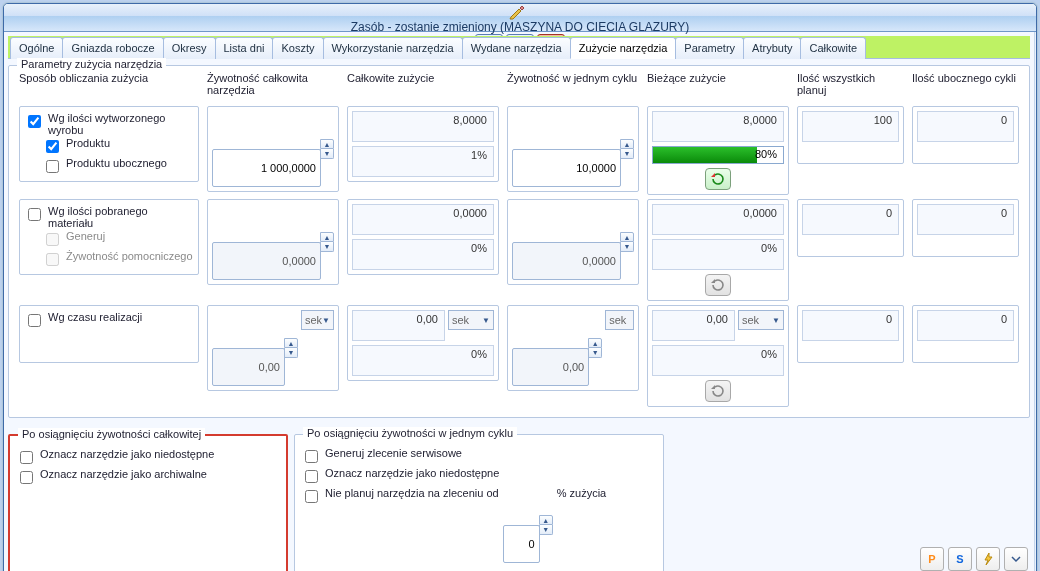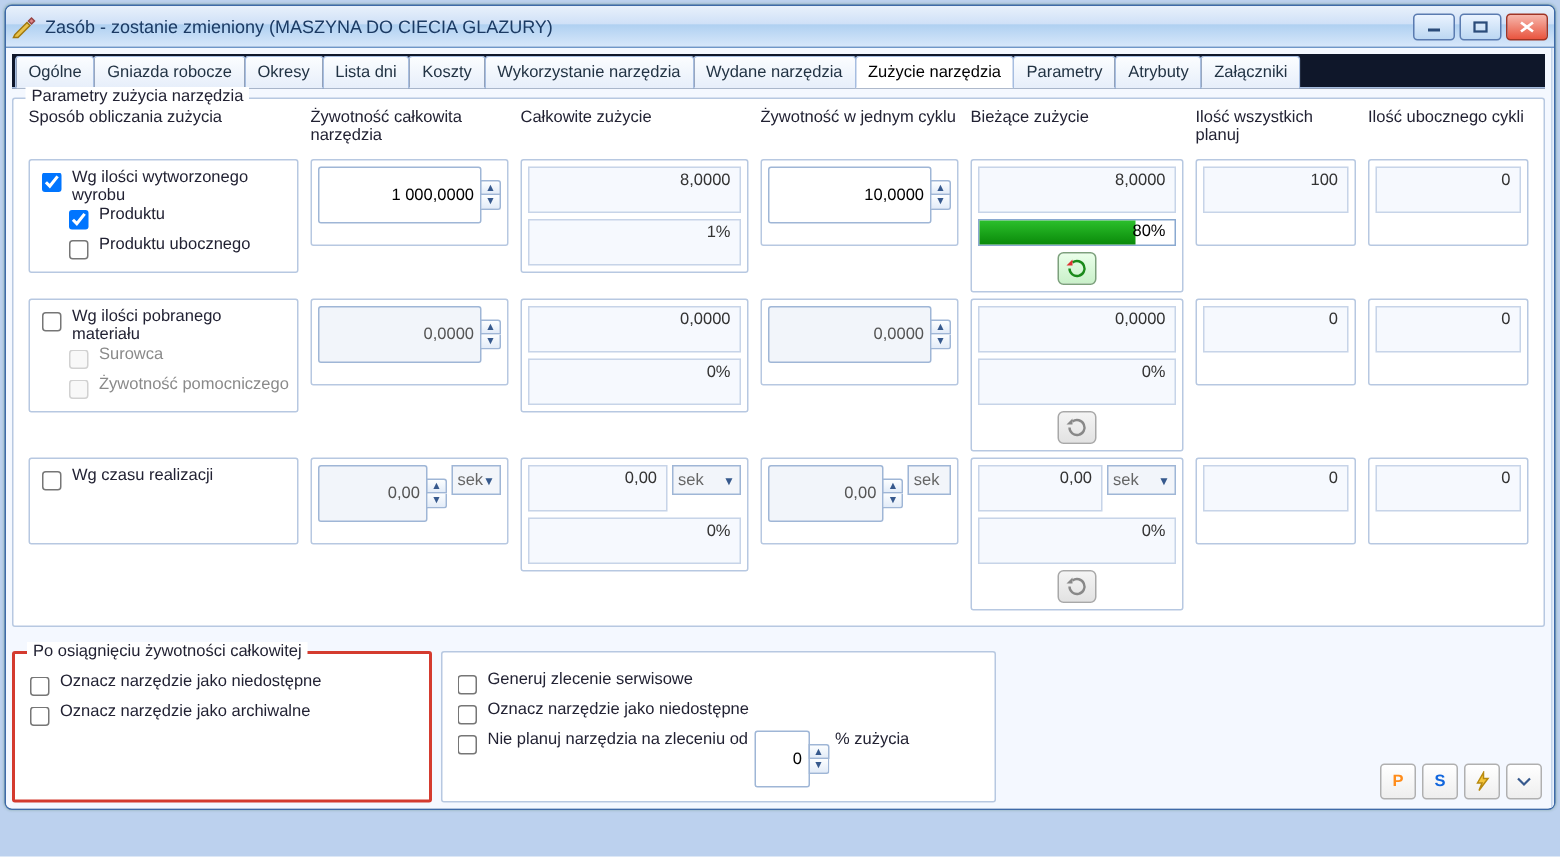--- a/index.html
+++ b/index.html
@@ -1,37 +1,37 @@
 <!DOCTYPE html>
 <html><head>
 <meta charset="utf-8">
 <style>
   * { box-sizing: border-box; font-family: Tahoma, Verdana, Arial, sans-serif; font-size: 11px; }
   body { margin: 0; background: #bcd1ee; padding: 3px; }
   .window { border: 1px solid #3e6aa8; background: #fff; border-radius: 5px; overflow: hidden; box-shadow: 0 0 2px #8aa; }
-  .titlebar { background: linear-gradient(to bottom, #e8f1fb 0%, #cfe0f7 45%, #afd0f1 46%, #d7e7fa 100%); height: 28px; display: flex; align-items: center; padding: 0 4px; border-bottom: 1px solid #6f96c8; }
+  .titlebar { background: linear-gradient(to bottom, #e8f1fb 0%, #cfe0f7 45%, #afd0f1 46%, #d7e7fa 100%); height: 28px; display: flex; align-items: center; padding: 0 4px; border-bottom: 1px solid #6f96c8; flex-direction: column; }
   .titlebar .icon { width: 16px; height: 16px; margin-right: 6px; display:inline-block; }
   .titlebar .title { flex: 1; color: #1b3a63; font-size: 12px; }
   .winbtns { display:flex; gap:3px; }
   .winbtn { width: 28px; height: 18px; border: 1px solid #5a7bb0; border-radius: 3px; background: linear-gradient(#eaf3ff,#bcd7f2); display:flex; align-items:center; justify-content:center; color:#2b4c7a; font-weight:bold; cursor:pointer;}
   .winbtn.close { background: linear-gradient(#f6b7ac,#e9553f); color:#fff; border-color:#a03424;}
   .body { display:flex; background:#f4f8ff; }
   .mainarea { flex:1; padding:4px 4px 4px 4px; position:relative; }
   .sidebar { width: 34px; background: #eaf1fb; border-left:1px solid #c4d5eb; display:flex; flex-direction:column; justify-content:space-between; padding:6px 3px; align-items:center;}
-  .tabs { display:flex; border-bottom:1px solid #a6bde0; background:#0f172a; padding:0 2px; }
+  .tabs { display:flex; border-bottom:1px solid #a6bde0; background:#bef264; padding:0 2px; }
   .tab { padding:4px 8px; border:1px solid #a6bde0; border-bottom:none; background:linear-gradient(#fbfdff,#e6eefa); margin-right:-1px; border-top-left-radius:3px; border-top-right-radius:3px; color:#234; cursor:pointer; position:relative; top:1px;}
   .tab.active { background:#fff; border-bottom:1px solid #fff; color:#000;}
   .groupbox { border:1px solid #b7c8e1; border-radius:2px; margin-top:6px; padding:4px 6px 8px 6px; background:#fff; position:relative;}
   .groupbox-title { position:absolute; top:-8px; left:8px; background:#fff; padding:0 4px; color:#223; }
   table.grid { width:100%; border-collapse: separate; border-spacing:0; table-layout:fixed;}
   table.grid th, table.grid td { text-align:left; vertical-align:top; padding:2px 4px; }
   table.grid th { font-weight:normal; color:#223; padding-bottom:8px;}
   .rowcell { border:1px solid #b7c8e1; border-radius:2px; padding:4px 4px; min-height:58px;}
   .numfield { display:flex; align-items:center; }
-  .numfield input { width:100%; height:36px; border:1px solid #9fb6d6; border-radius:2px; text-align:right; padding:18px 4px; background:#fff; color:#000;}
+  .numfield input { width:100%; height:36px; border:1px solid #9fb6d6; border-radius:2px; text-align:right; padding:18px 4px; background:#fff; color:#000;margin-top:38px;}
   .numfield input.dis { background:#f2f5fa; color:#555;}
   .spinners { display:flex; flex-direction:column; margin-left:-1px;}
   .spin { width:14px; height:10px; border:1px solid #9fb6d6; background:linear-gradient(#fcfeff,#e3ecf8); display:flex; align-items:center; justify-content:center; font-size:7px; color:#36598d; cursor:pointer;}
   .spin:first-child{ border-top-right-radius:2px;}
   .spin:last-child{ border-bottom-right-radius:2px; border-top:none;}
   .pstatic { height:31px; border:1px solid #c7d4e8; background:#f6f9fe; text-align:right; padding:2px 6px; color:#333; }
   .progressbar { height:18px; border:1px solid #8aa9d0; background:#fff; position:relative; margin-top:4px;}
   .progressbar .fill { position:absolute; top:0; left:0; bottom:0; background:linear-gradient(#2bbf2b,#0a8a0a);}
   .progressbar .label { position:absolute; right:6px; top:1px; color:#000;}
   .action-icon { margin-top:4px; display:flex; justify-content:center;}
@@ -89,21 +89,21 @@
           <div class="tab">Ogólne</div>
           <div class="tab">Gniazda robocze</div>
           <div class="tab">Okresy</div>
           <div class="tab">Lista dni</div>
           <div class="tab">Koszty</div>
           <div class="tab">Wykorzystanie narzędzia</div>
           <div class="tab">Wydane narzędzia</div>
           <div class="tab active">Zużycie narzędzia</div>
           <div class="tab">Parametry</div>
           <div class="tab">Atrybuty</div>
-          <div class="tab">Załączniki</div>
+          <div class="tab">Całkowite</div>
         </div>
 
       <div class="groupbox" style="min-height:280px;">
         <span class="groupbox-title">Parametry zużycia narzędzia</span>
 
         <table class="grid">
           <colgroup>
               <col class="c0">
               <col class="c1">
               <col class="c2">
@@ -202,21 +202,21 @@
               <tr>
                 <td>
                   <div class="rowcell">
                     <label class="ck">
                       <input type="checkbox" style="">
                       <span>Wg ilości pobranego materiału</span>
                     </label>
                     <div style="margin-left:18px">
                       <label class="ck dis">
                         <input type="checkbox" disabled="" style="">
-                        <span>Surowca</span>
+                        <span>Generuj</span>
                       </label>
                       <label class="ck dis">
                         <input type="checkbox" disabled="" style="">
                         <span>Żywotność pomocniczego</span>
                       </label>
                     </div>
                   </div>
                 </td>
                 <td>
                   <div class="rowcell">
@@ -369,20 +369,21 @@
                 <input type="checkbox" style="">
                 <span>Oznacz narzędzie jako niedostępne</span>
               </label>
             <label class="ck">
                 <input type="checkbox" style="">
                 <span>Oznacz narzędzie jako archiwalne</span>
               </label>
           </div>
         </div>
         <div class="groupbox" style="width:370px;">
+          <span class="groupbox-title">Po osiągnięciu żywotności w jednym cyklu</span>
           <div style="margin-top:8px;">
             <label class="ck">
                 <input type="checkbox" style="">
                 <span>Generuj zlecenie serwisowe</span>
               </label>
             <label class="ck">
                 <input type="checkbox" style="">
                 <span>Oznacz narzędzie jako niedostępne</span>
               </label>
             <label class="ck">

